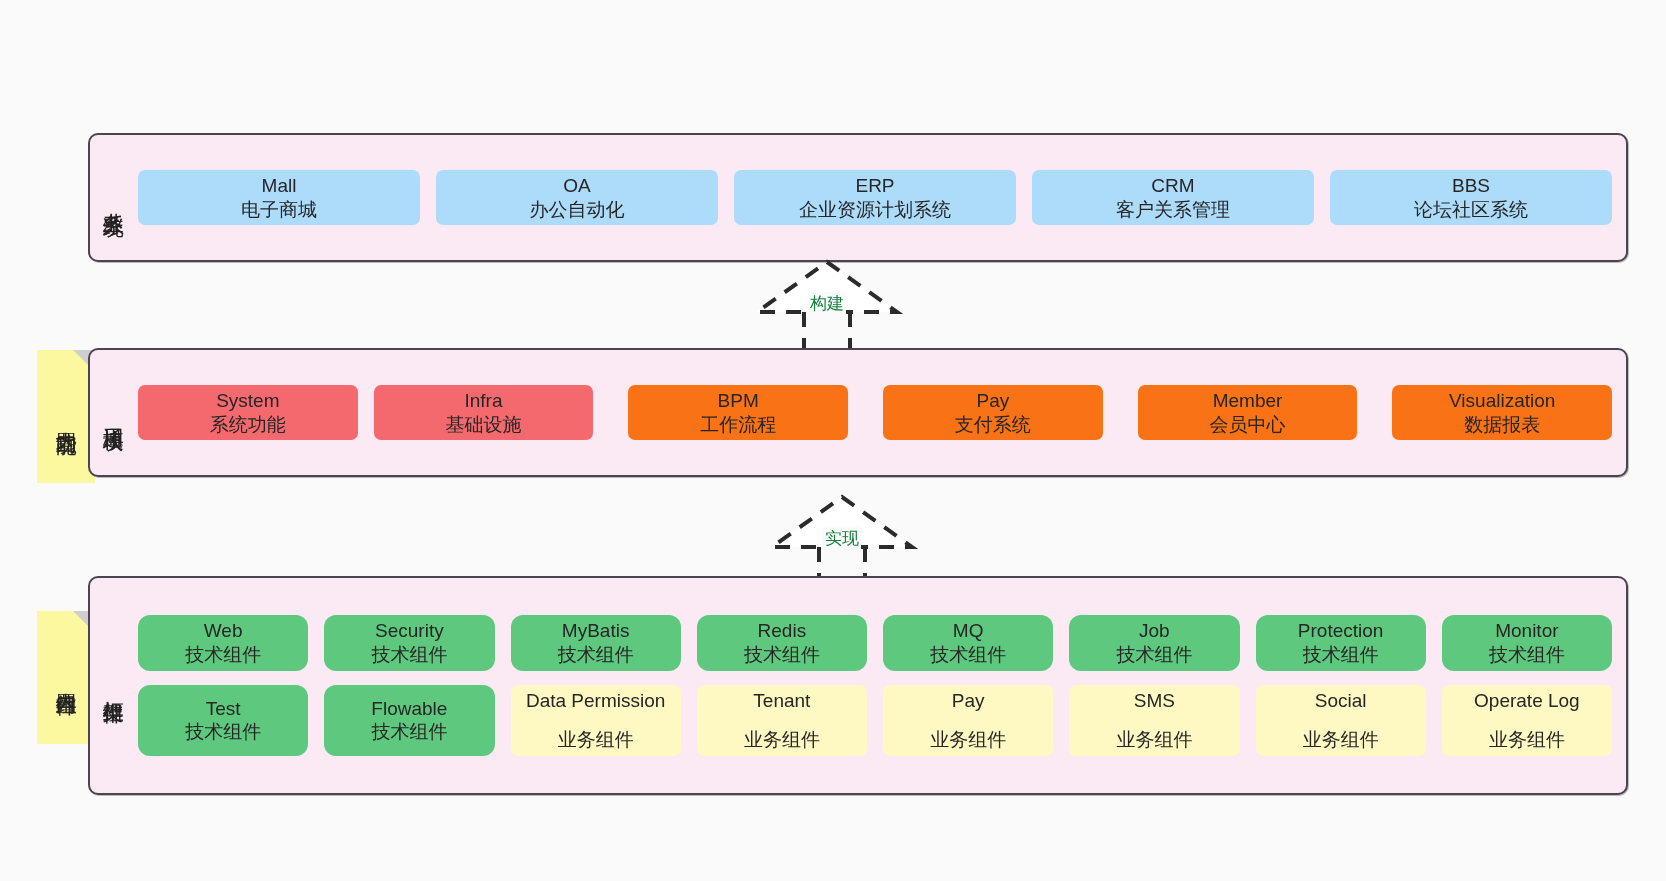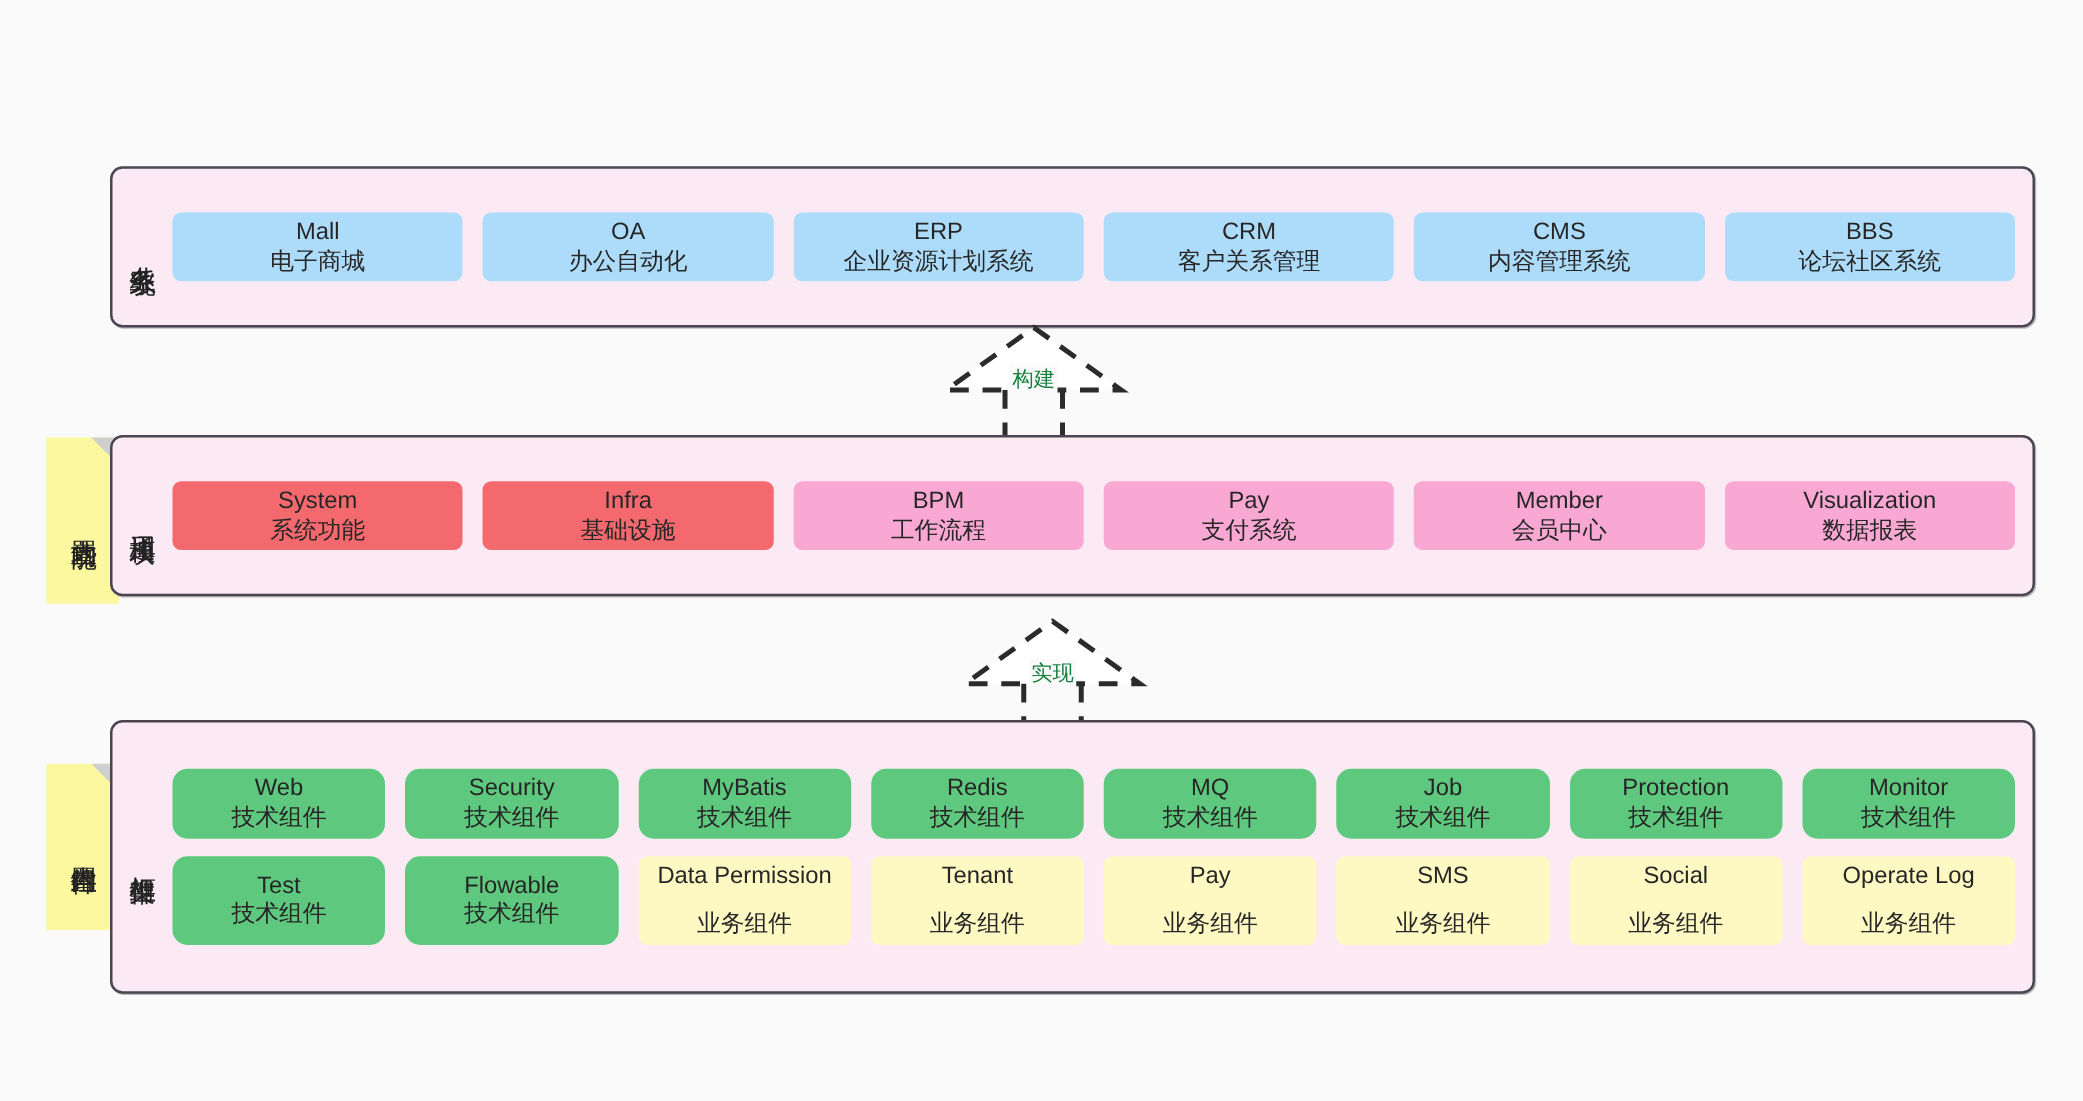--- a/index.html
+++ b/index.html
@@ -77,21 +77,21 @@
     padding: 4px 6px;
     min-width: 0;
   }
   .cell .l1 { white-space: nowrap; }
   .cell .l2 { white-space: nowrap; }
   .cell.wrap .l1 { white-space: normal; }
 
   
   .c-blue      { background: #addcfb; }
   .c-red       { background: #f4696e; }
-  .c-pink      { background: #f9a8d4; }
+  .c-pink      { background: #f97316; margin-left: 19px; }
   .c-green     { background: #5ec97e; border-radius: 12px; }
   .c-lgreen    { background: #fef9c3; gap: 16px; }
 
   
   .note {
     position: absolute;
     background: #fbf8a0;
     display: flex;
     align-items: center;
     justify-content: center;
@@ -152,24 +152,20 @@
         </div>
         <div class="cell c-blue">
           <span class="l1">ERP</span>
           <span class="l2">企业资源计划系统</span>
         </div>
         <div class="cell c-blue">
           <span class="l1">CRM</span>
           <span class="l2">客户关系管理</span>
         </div>
         <div class="cell c-blue">
-          <span class="l1">CMS</span>
-          <span class="l2">内容管理系统</span>
-        </div>
-        <div class="cell c-blue">
           <span class="l1">BBS</span>
           <span class="l2">论坛社区系统</span>
         </div>
       </div>
     </div>
   </div>
 
   <div class="uml" style="left:747px; top:256px;">
     <svg width="160" height="96" viewBox="0 0 160 96" aria-hidden="true">
 

